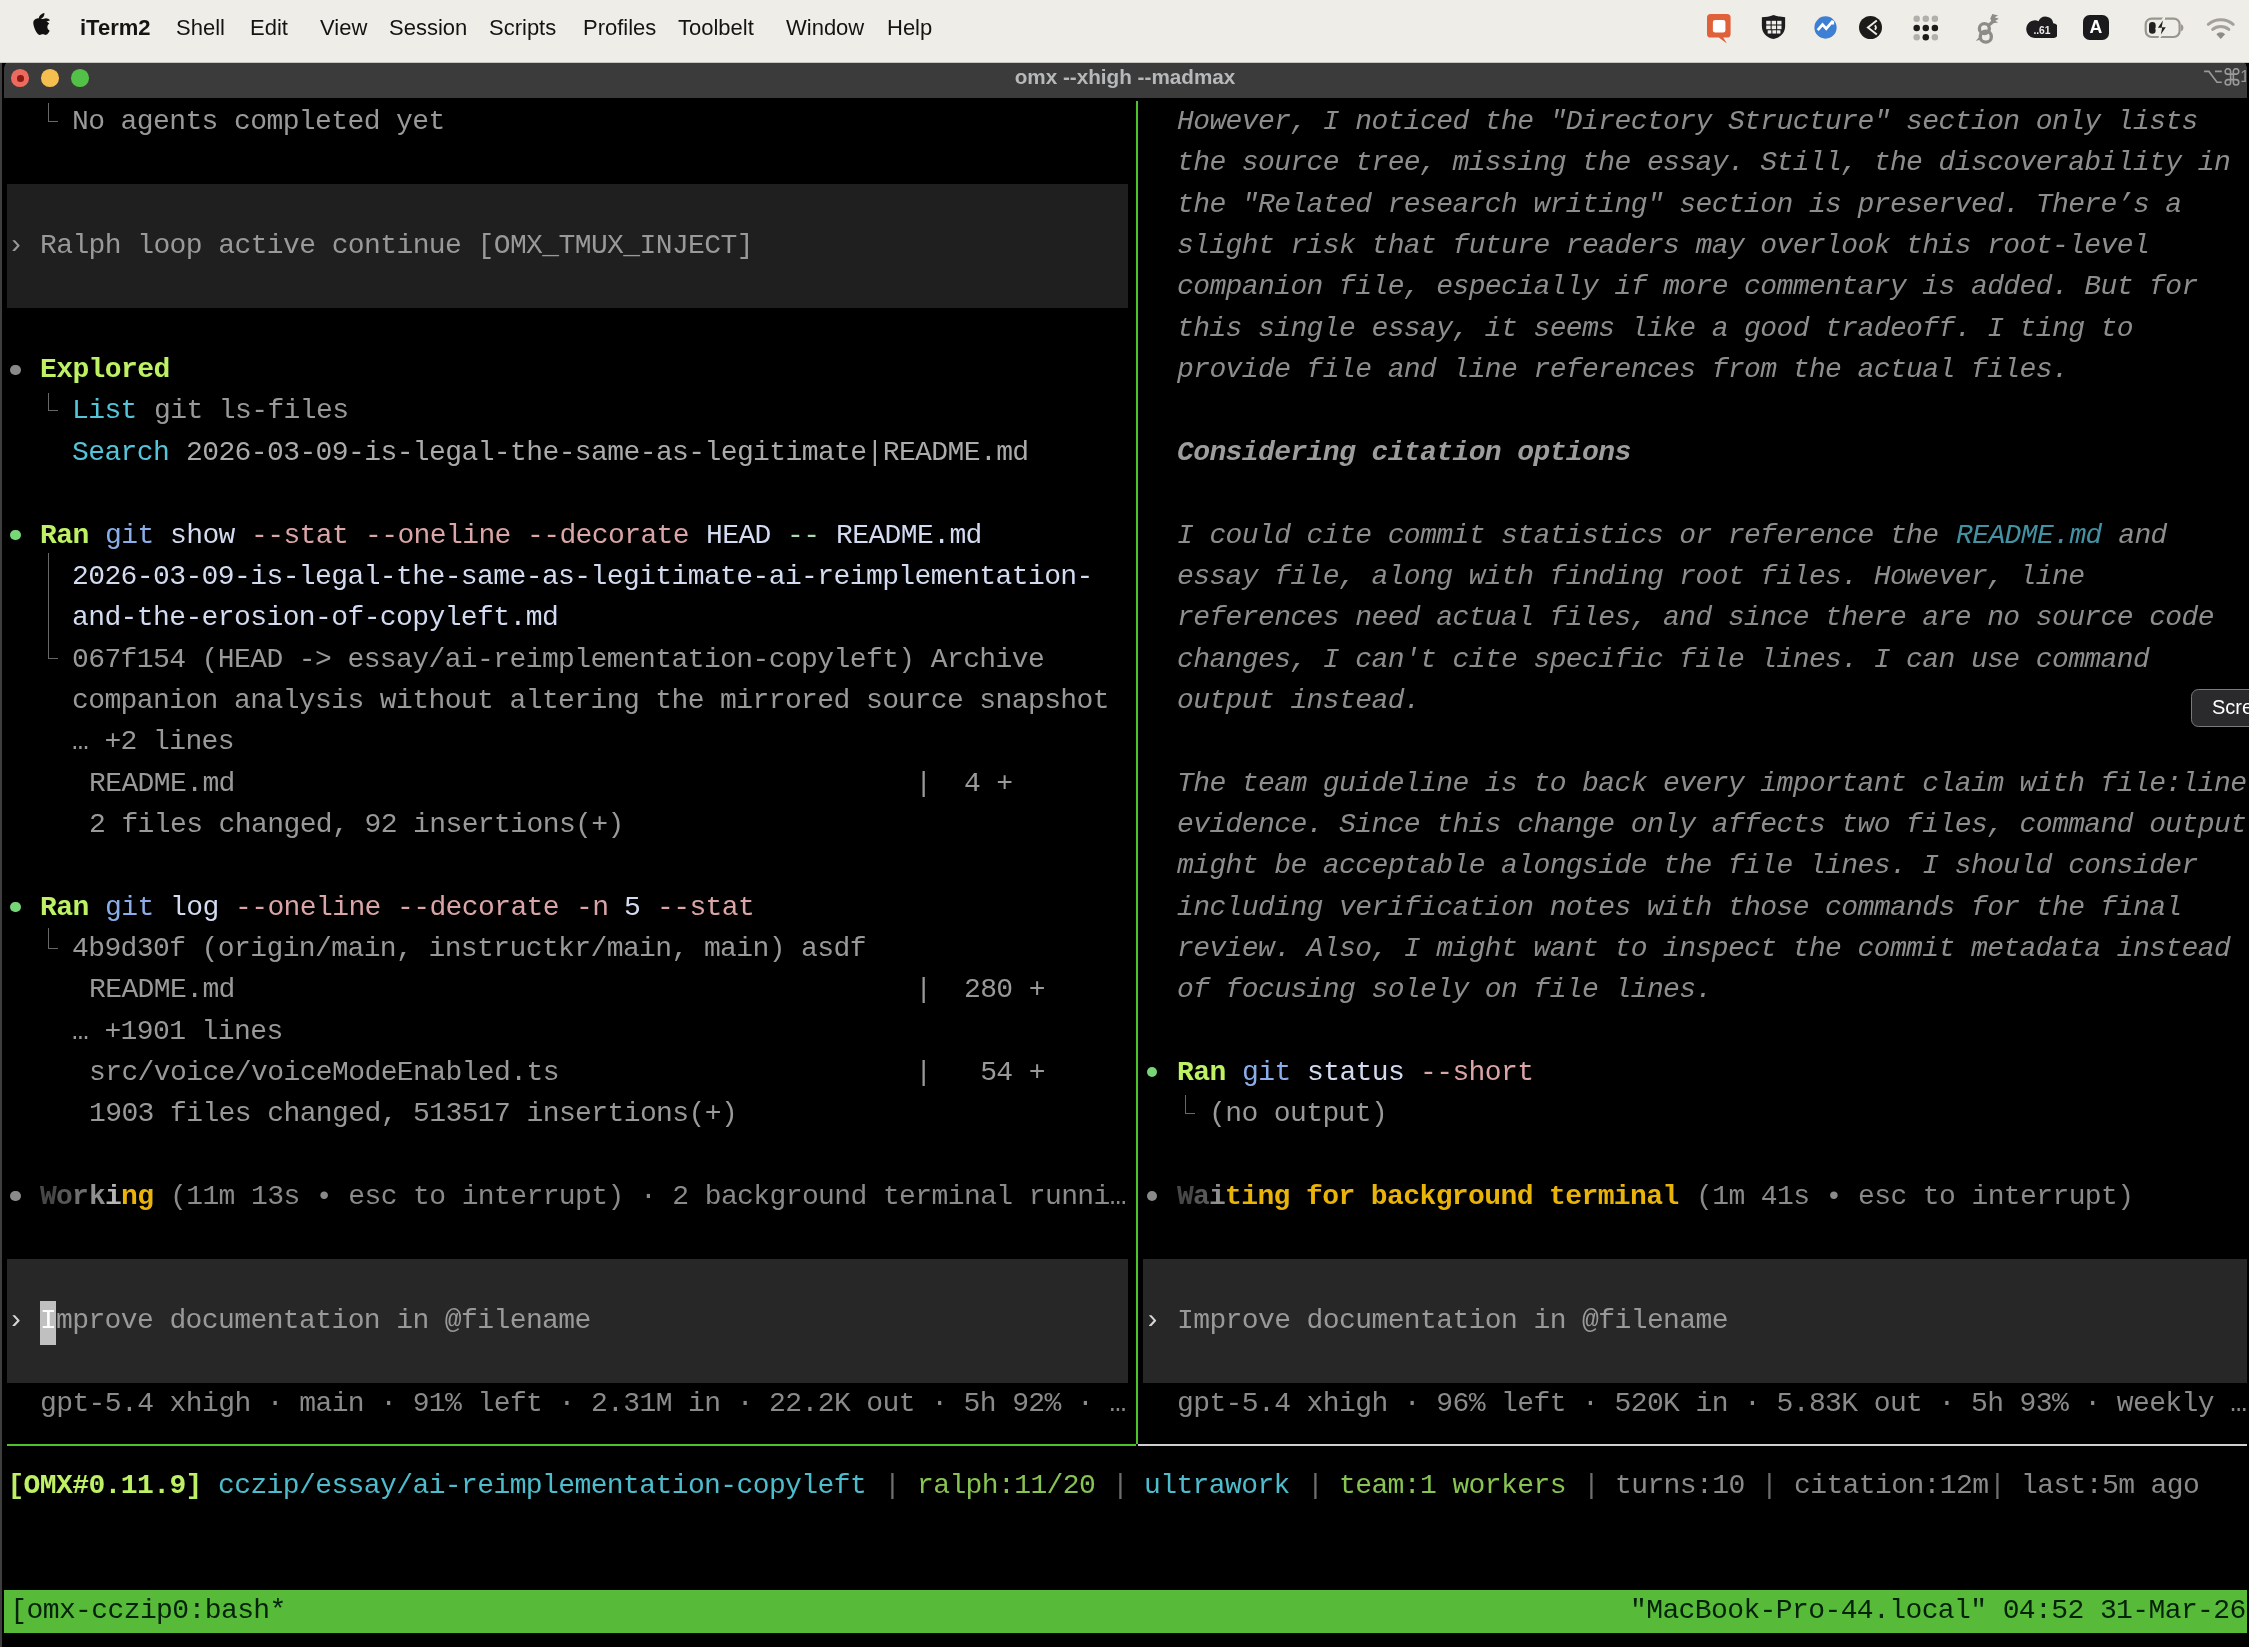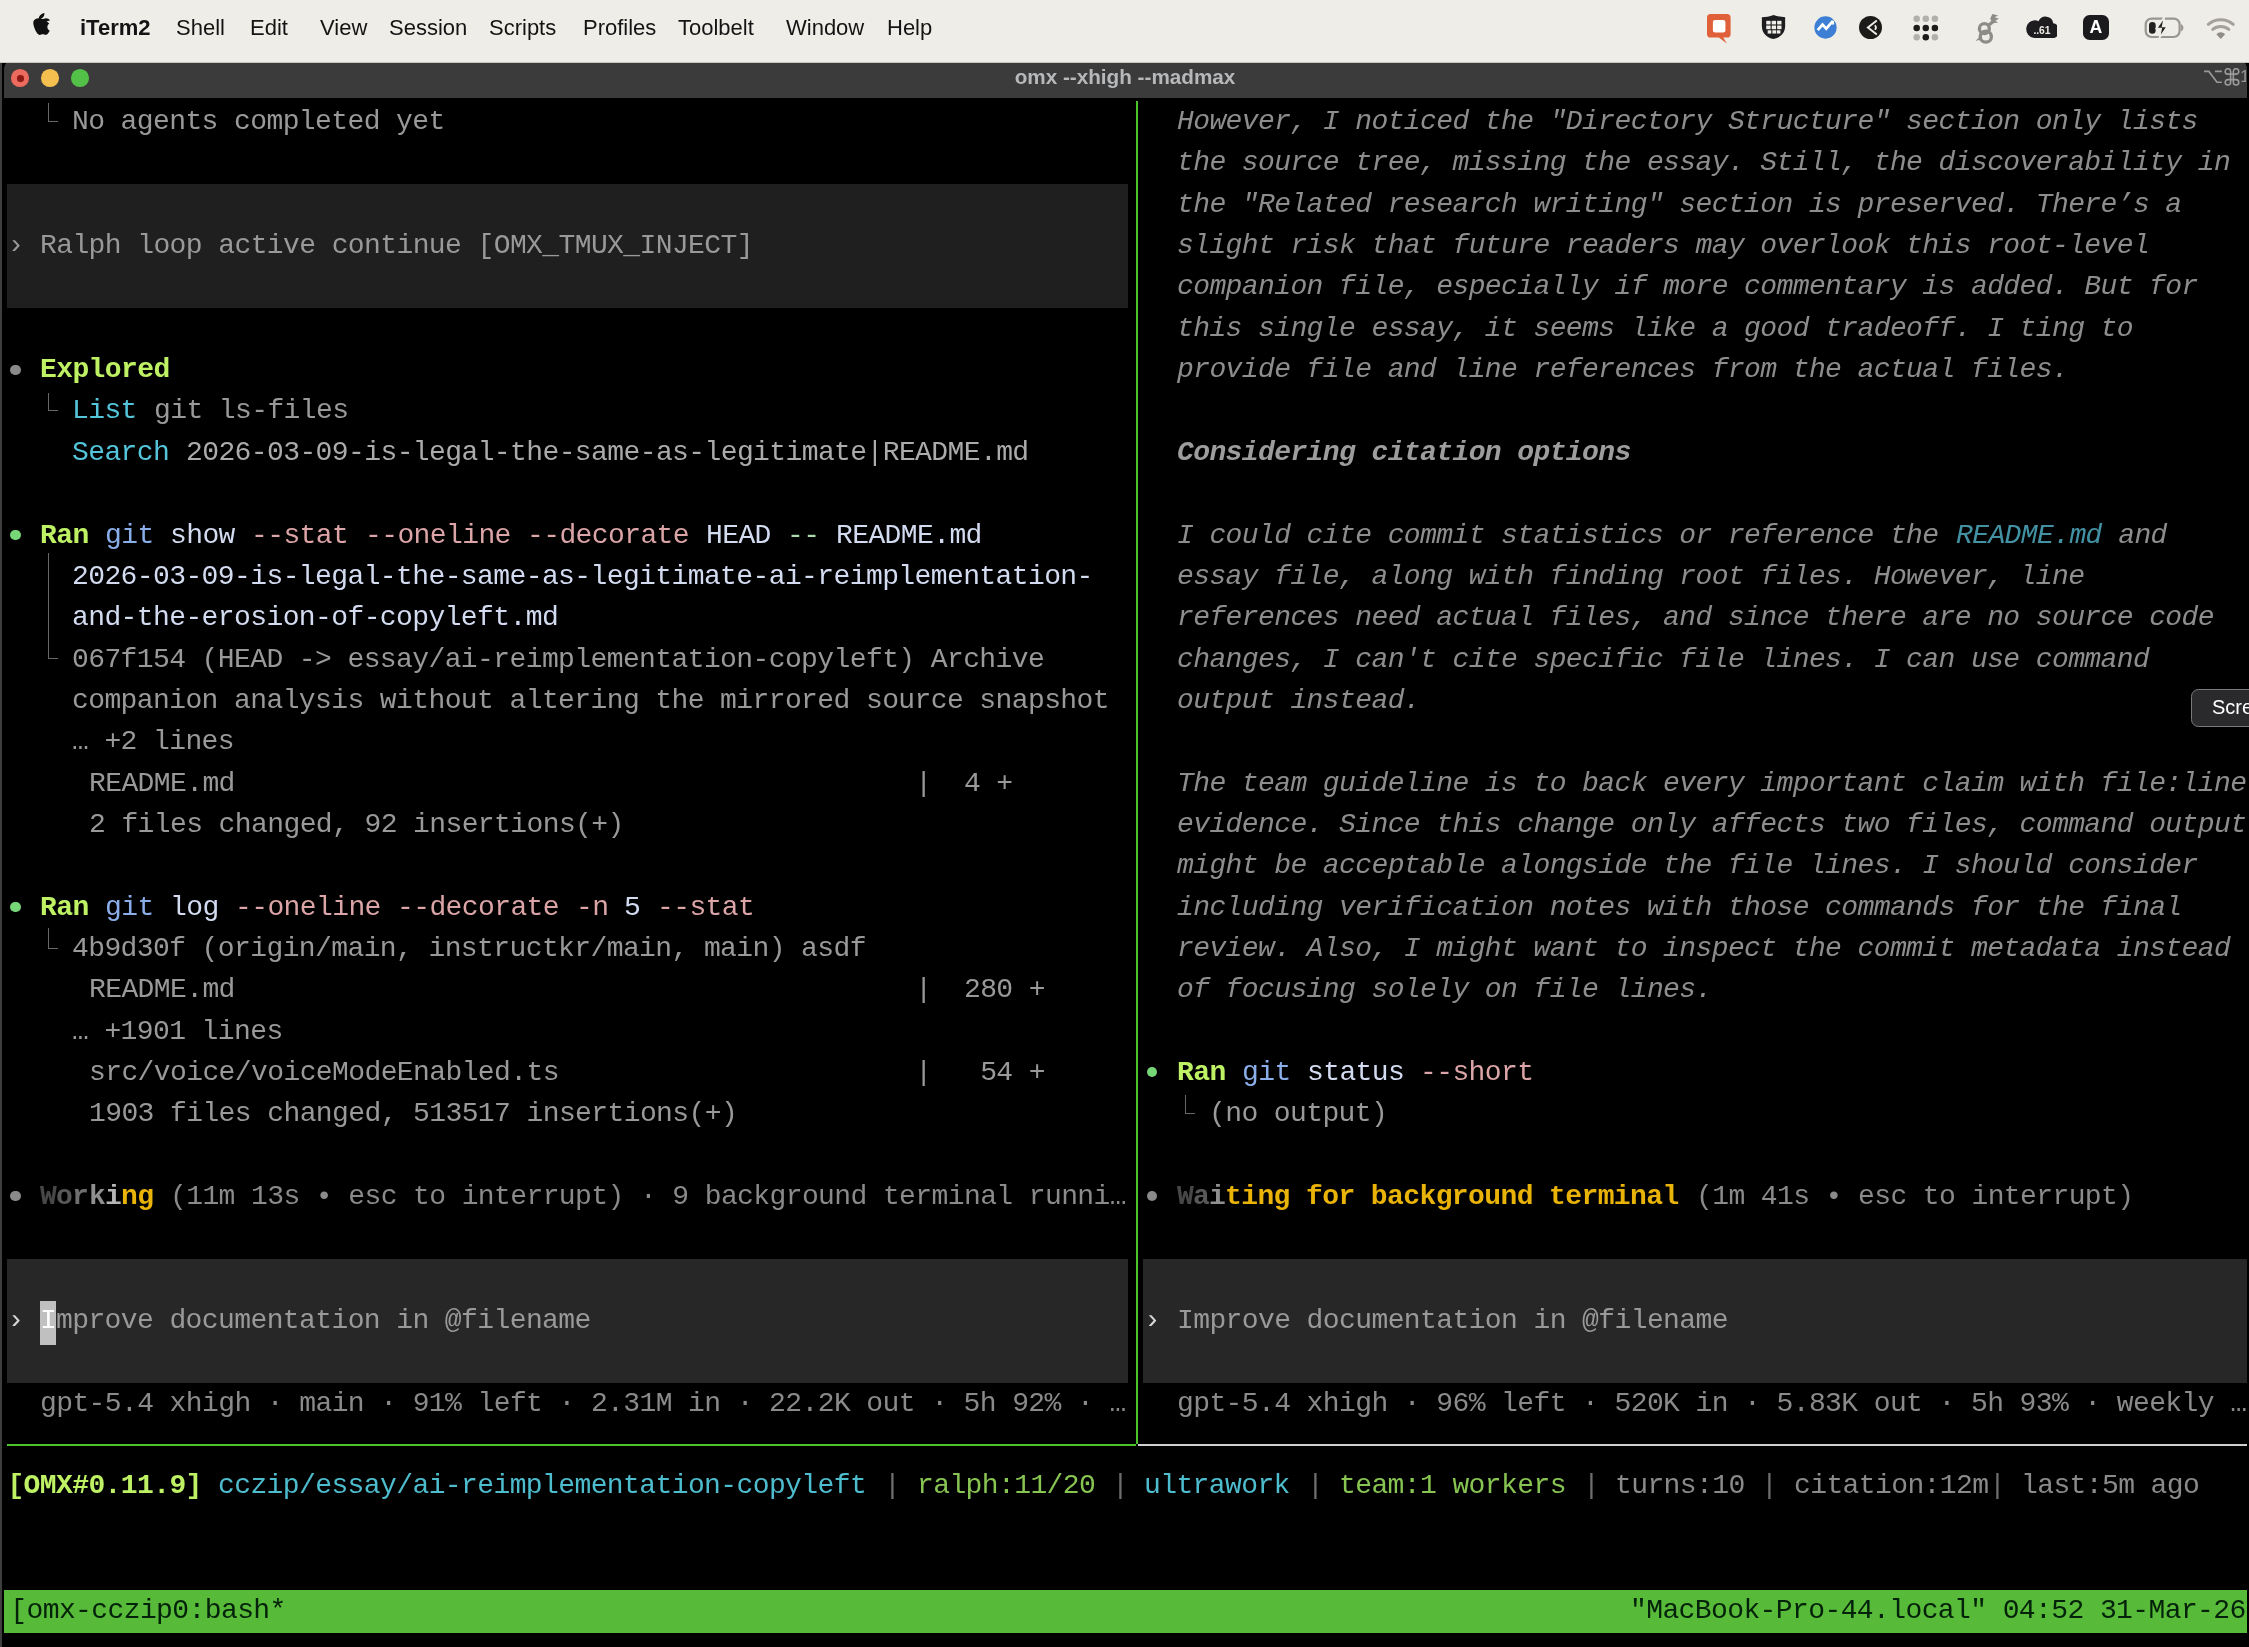--- a/index.html
+++ b/index.html
@@ -88,21 +88,21 @@
 <s class="m gy" style="left:89px;top:969px">README.md                                          |  280 +</s>
 <s class="m gy" style="left:72px;top:1011px">… +1901 lines</s>
 <s class="m gy" style="left:89px;top:1052px">src/voice/voiceModeEnabled.ts                      |   54 +</s>
 <s class="m gy" style="left:89px;top:1093px">1903 files changed, 513517 insertions(+)</s>
 <s class="m b c47" style="left:40px;top:1176px">W</s>
 <s class="m b c58" style="left:56px;top:1176px">o</s>
 <s class="m b c6f" style="left:72px;top:1176px">r</s>
 <s class="m b c8f" style="left:89px;top:1176px">k</s>
 <s class="m b cb5" style="left:105px;top:1176px">i</s>
 <s class="m b ce2" style="left:121px;top:1176px">ng</s>
-<s class="m gy2" style="left:170px;top:1176px">(11m 13s • esc to interrupt) · 9 background terminal runni…</s>
+<s class="m gy2" style="left:170px;top:1176px">(11m 13s • esc to interrupt) · 2 background terminal runni…</s>
 <s class="m pr" style="left:7.4px;top:1300px">›</s>
 <s class="m gy" style="left:56px;top:1300px">mprove documentation in @filename</s>
 <s class="m gy2" style="left:40px;top:1383px">gpt-5.4 xhigh · main · 91% left · 2.31M in · 22.2K out · 5h 92% · …</s>
 <s class="m w b" style="left:7.4px;top:1465px">[OMX#0.11.9]</s>
 <s class="m sc" style="left:218px;top:1465px">cczip/essay/ai-reimplementation-copyleft</s>
 <s class="m gd" style="left:884px;top:1465px">|</s>
 <s class="m sg" style="left:917px;top:1465px">ralph:11/20</s>
 <s class="m gd" style="left:1112px;top:1465px">|</s>
 <s class="m sc" style="left:1144px;top:1465px">ultrawork</s>
 <s class="m gd" style="left:1307px;top:1465px">|</s>

